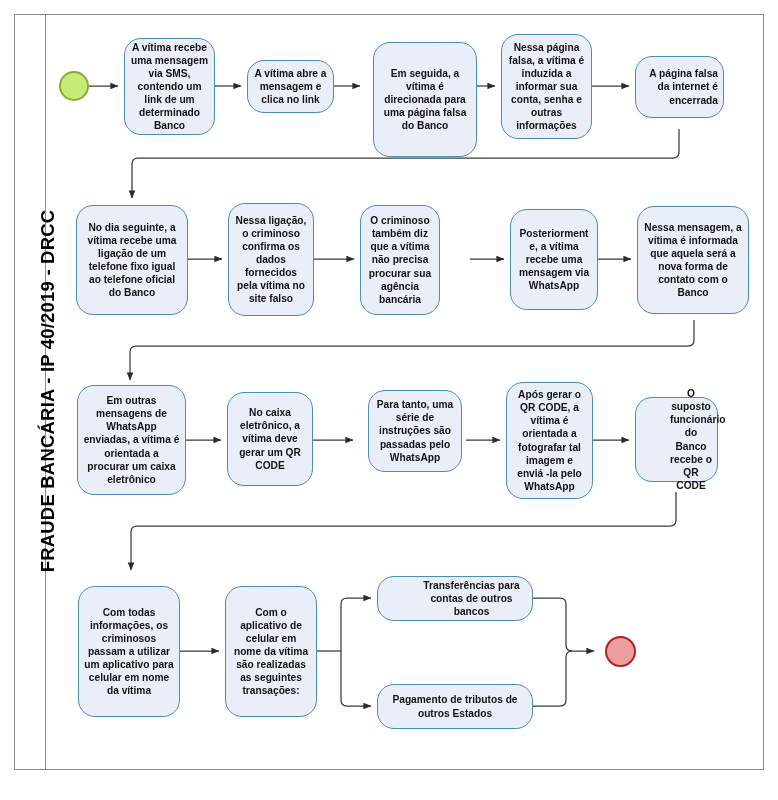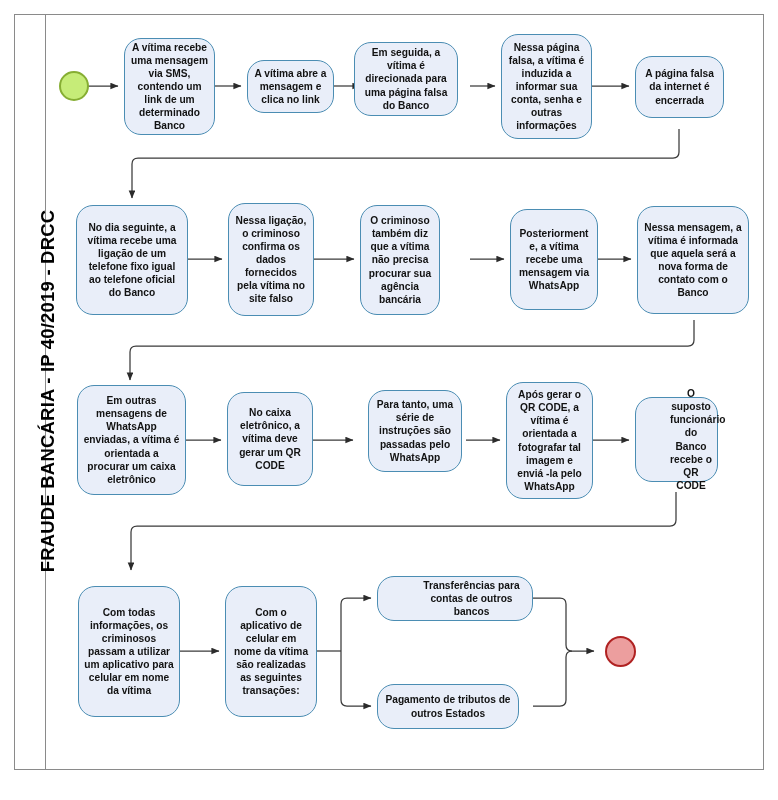--- a/index.html
+++ b/index.html
@@ -147,27 +147,27 @@
   <div class="terminator term-start" style="left:59px; top:71px; width:30px; height:30px;"></div>
 
   <div class="terminator term-end" style="left:605px; top:636px; width:31px; height:31px;"></div>
 
   <div class="node" style="left:124px; top:38px; width:91px; height:97px;">
     <span>A vítima recebe uma mensagem via SMS, contendo um link de um determinado Banco</span>
   </div>
   <div class="node" style="left:247px; top:60px; width:87px; height:53px;text-align:center;">
     <span>A vítima abre a mensagem e clica no link</span>
   </div>
-  <div class="node" style="left:354px; top:42px; width:104px; height:74px;">
+  <div class="node" style="left:373px; top:42px; width:104px; height:115px;">
     <span>Em seguida, a vítima é direcionada para uma página falsa do Banco</span>
   </div>
   <div class="node" style="left:501px; top:34px; width:91px; height:105px;">
     <span>Nessa página falsa, a vítima é induzida a informar sua conta, senha e outras informações</span>
   </div>
-  <div class="node" style="left:635px; top:56px; width:89px; height:62px;">
+  <div class="node" style="left:635px; top:56px; width:89px; height:62px;text-align:right;">
     <span>A página falsa da internet é encerrada</span>
   </div>
 
   <div class="node" style="left:76px; top:205px; width:112px; height:110px;">
     <span>No dia seguinte, a vítima recebe uma ligação de um telefone fixo igual ao telefone oficial do Banco</span>
   </div>
   <div class="node" style="left:228px; top:203px; width:86px; height:113px;">
     <span>Nessa ligação, o criminoso confirma os dados fornecidos pela vítima no site falso</span>
   </div>
   <div class="node" style="left:360px; top:205px; width:80px; height:110px;">
@@ -198,17 +198,17 @@
 
   <div class="node" style="left:78px; top:586px; width:102px; height:131px;">
     <span>Com todas informações, os criminosos passam a utilizar um aplicativo para celular em nome da vítima</span>
   </div>
   <div class="node" style="left:225px; top:586px; width:92px; height:131px;">
     <span>Com o aplicativo de celular em nome da vítima são realizadas as seguintes transações:</span>
   </div>
   <div class="node" style="left:377px; top:576px; width:156px; height:45px;padding-left:38px;">
     <span>Transferências para contas de outros bancos</span>
   </div>
-  <div class="node" style="left:377px; top:684px; width:142px; height:45px;">
+  <div class="node" style="left:377px; top:684px; width:156px; height:45px;">
     <span>Pagamento de tributos de outros Estados</span>
   </div>
 
 </div>
 
 </body></html>

